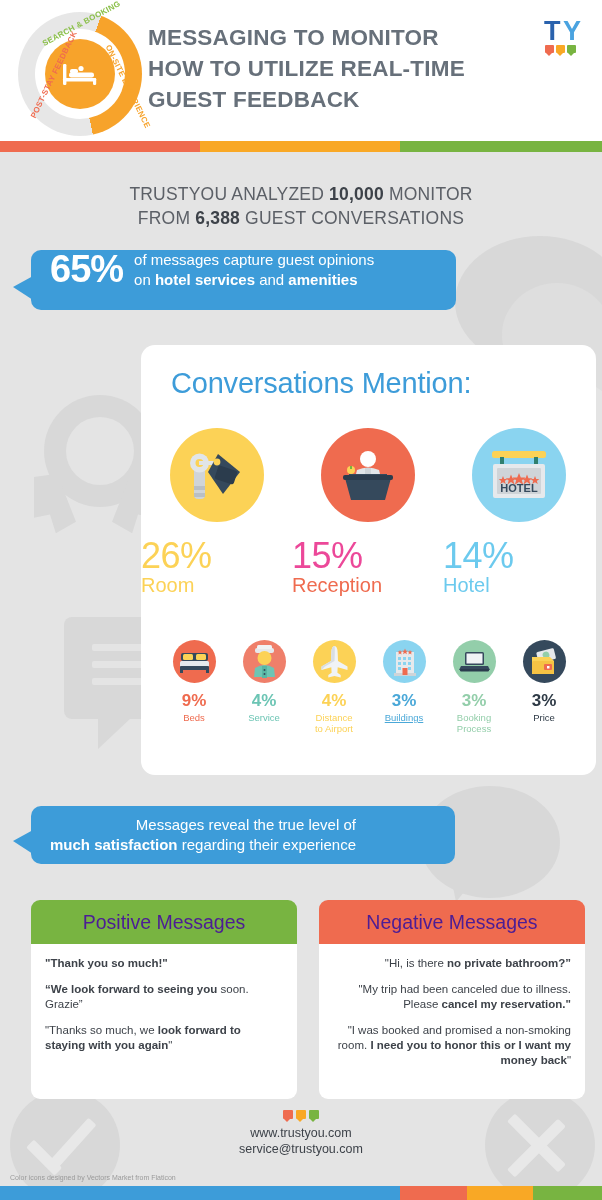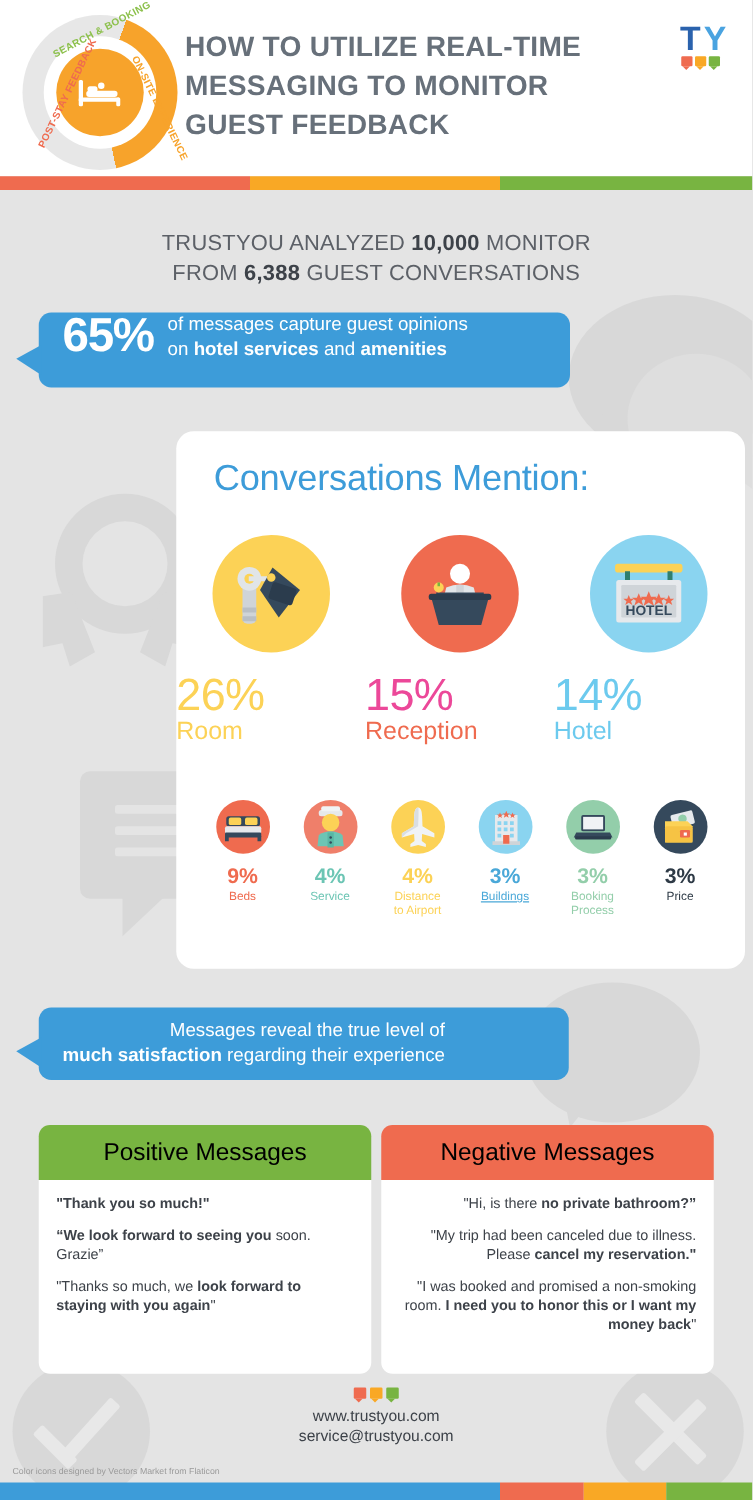--- a/index.html
+++ b/index.html
@@ -126,33 +126,33 @@
 
   .small-row{ position:absolute; top:295px; left:18px; width:420px; display:flex; }
   .small-item{ width:70px; text-align:center; }
   .small-circ{ width:43px; height:43px; border-radius:50%; margin:0 auto; position:relative; }
   .small-pct{ font-size:17px; font-weight:bold; line-height:20px; margin-top:8px; }
   .small-lbl{ font-size:9.5px; line-height:11px; margin-top:1px; }
 
   
   .panel{ position:absolute; z-index:2; width:266px; }
   .panel .hd{
-    height:44px; border-radius:9px 9px 0 0; color:#000000; font-size:19.5px;
+    height:44px; border-radius:9px 9px 0 0; color:#4c1d95; font-size:19.5px;
     display:flex; align-items:center; justify-content:center;
   }
   .panel .bd{
     background:#fff; border-radius:0 0 9px 9px; padding:12px 14px 14px 14px;
     min-height:155px;
   }
   .panel .bd p{ font-size:11.5px; line-height:15px; color:#3d4249; margin-bottom:11px; }
   .panel .bd p:last-child{ margin-bottom:0; }
   .panel .bd p b{ font-weight:bold; }
   .p-pos{ left:31px; top:900px; }
   .p-pos .hd{ background:#78b441; }
-  .p-neg{ left:305px; top:900px; }
+  .p-neg{ left:319px; top:900px; }
   .p-neg .hd{ background:#ef6b4f; }
   .p-neg .bd p{ text-align:right; }
 
   
   .footer{ position:absolute; left:0; top:1110px; width:602px; text-align:center; z-index:2; }
   .f-bubbles{ display:flex; gap:3px; justify-content:center; margin-bottom:6px; }
   .f-bubbles i{ display:block; width:10px; height:9px; border-radius:1px; position:relative; }
   .f-bubbles i:after{ content:""; position:absolute; left:1px; bottom:-3px; border-left:3px solid transparent; border-right:3px solid transparent; border-top:3px solid currentColor; }
   .f-line{ font-size:12.5px; color:#3d4249; line-height:16px; }
   .credit{ position:absolute; left:10px; top:1174px; font-size:7px; color:#9a9a9a; z-index:2; }
@@ -214,22 +214,22 @@
         </svg>
       </div>
       <div class="wheel-txt">
         <span class="wt t1">SEARCH &amp; BOOKING</span>
         <span class="wt t2">ON-SITE EXPERIENCE</span>
         <span class="wt t3">POST-STAY FEEDBACK</span>
       </div>
     </div>
 
     <div class="title">
+      <div>MESSAGING TO MONITOR</div>
       <div>HOW TO UTILIZE REAL-TIME</div>
-      <div>MESSAGING TO MONITOR</div>
       <div>GUEST FEEDBACK</div>
     </div>
 
     <div class="ty-logo">
       <span class="ty-t">T</span>
       <span class="ty-y">Y</span>
       <span class="ty-bubbles">
         <i style="background:#ef6b4f; color:#ef6b4f;"></i>
         <i style="background:#f9a825; color:#f9a825;"></i>
         <i style="background:#78b441; color:#78b441;"></i>

